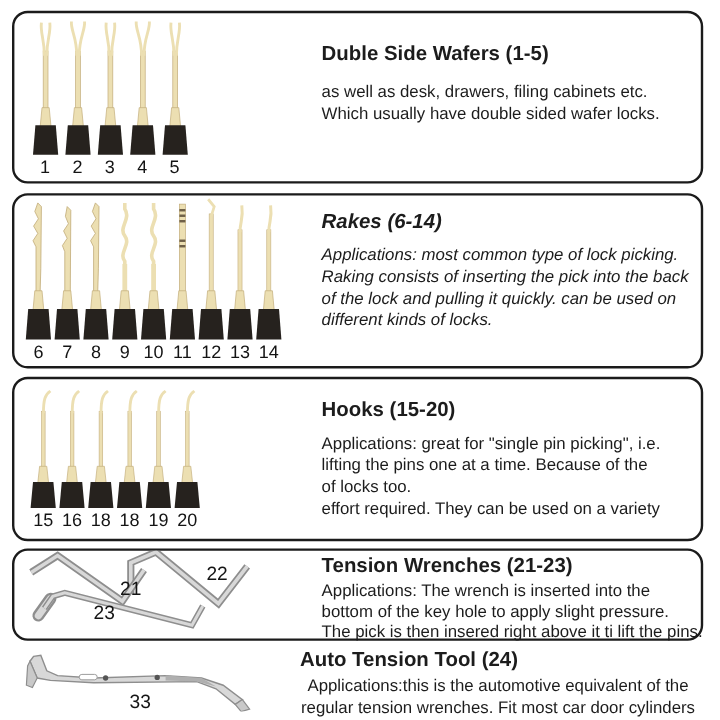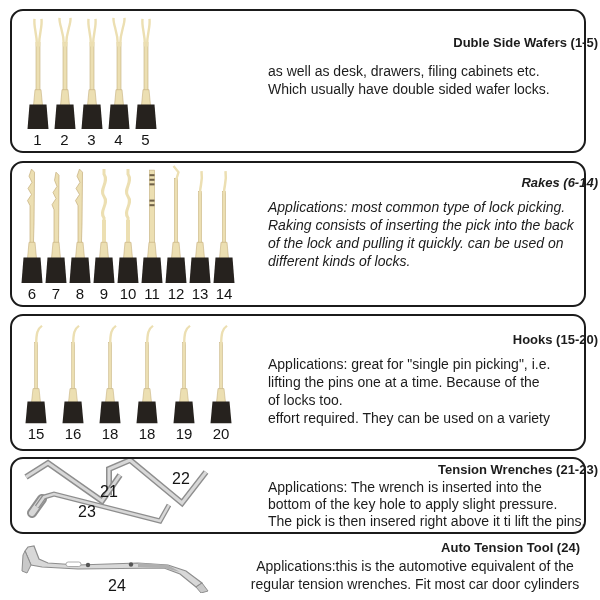--- a/index.html
+++ b/index.html
@@ -14,33 +14,33 @@
   }
   .s1{top:9px;  height:144px;}
   .s2{top:161px;height:146px;}
   .s3{top:314px;height:137px;}
   .s4{top:457px;height:77px;}
   .s5{position:absolute; left:10px; top:537px; width:580px; height:63px;}
 
   .tools-row{position:absolute; display:flex; align-items:flex-end;}
   .s1 .tools-row{left:12px; bottom:3px;}
   .s2 .tools-row{left:8px;  bottom:3px;}
-  .s3 .tools-row{left:12px; bottom:7px;gap:13px;}
+  .s3 .tools-row{left:12px; bottom:7px;}
   .tool{display:flex; flex-direction:column; align-items:center;}
   .s1 .tool{width:27px;}
   .s2 .tool{width:24px;}
   .s3 .tool{width:24px;}
   .tool svg{display:block;}
   .tool-num{font-size:15px; line-height:16px; color:#141414; margin-top:1px;}
 
   .text-col{position:absolute; left:256px; width:330px;}
   .s1 .text-col{top:24px;} .s2 .text-col{top:12px;font-style:italic;} .s3 .text-col{top:16px;}
   .s4 .text-col{top:3px;}
   .s5 .text-col{left:240px; top:3px; text-align:center;}
-  .sec-title{font-size:13px; font-weight:bold; text-align:right; margin:0 0 12px 0;}
+  .sec-title{font-size:17px; font-weight:bold; text-align:left; margin:0 0 12px 0;}
   .s2 .sec-title{margin-bottom:8px;} .s3 .sec-title{margin-bottom:8px;}
   .s4 .sec-title{margin-bottom:2px;} .s5 .sec-title{margin-bottom:2px;}
   .sec-body{font-size:14px; line-height:18px;}
   .s4 .sec-body{line-height:17px;}
   .sec-body div{white-space:nowrap;}
   .s5 .sec-body div{white-space:nowrap;}
 
   .wrench-area{position:absolute; left:0; top:0; width:252px; height:76px;}
   .wrench-num{position:absolute; font-size:16px; color:#141414;}
   .num-21{left:88px; top:24px;} .num-22{left:160px; top:11px;} .num-23{left:66px; top:44px;}
@@ -313,21 +313,21 @@
     <div class="auto-area">
       <svg width="200" height="52" viewBox="0 0 200 52">
         <polygon points="10,6 16,5 21,18 30,22 60,24 120,22 150,24 168,30 184,42 178,46 162,33 146,27 60,28 24,26 13,24 7,10" fill="#D8D8D8" stroke="#8E8E8E" stroke-width="1.2"></polygon>
         <polygon points="7,10 13,24 9,32 4,30 5,14" fill="#C9C9C9" stroke="#8E8E8E" stroke-width="1"></polygon>
         <polygon points="178,46 184,42 190,50 183,52" fill="#C9C9C9" stroke="#8E8E8E" stroke-width="1"></polygon>
         <rect x="48" y="21" width="15" height="4.5" rx="2.2" fill="#FFFFFF" stroke="#999999" stroke-width="0.8"></rect>
         <circle cx="70" cy="24" r="2.2" fill="#555555"></circle>
         <circle cx="113" cy="23.5" r="2.2" fill="#555555"></circle>
         <polygon points="120,22 150,24 162,31 146,27 120,26" fill="#AFAFAF"></polygon>
       </svg>
-      <span class="num-24">24</span>
+      <span class="num-24">33</span>
     </div>
     <div class="text-col">
       <h3 class="sec-title">Auto Tension Tool (24)</h3>
       <div class="sec-body">
           <div>Applications:this is the automotive equivalent of the</div>
           <div>regular tension wrenches. Fit most car door cylinders</div>
         </div>
     </div>
   </section>
 

